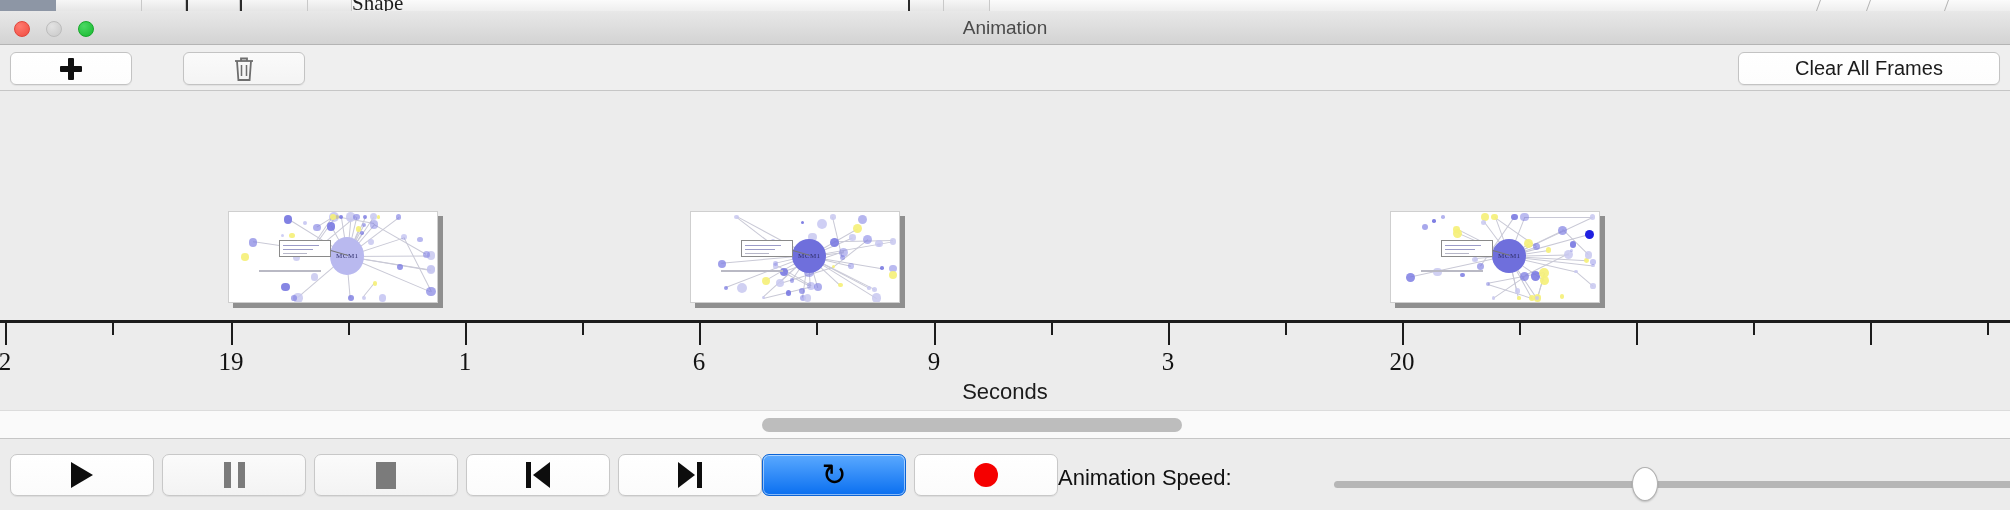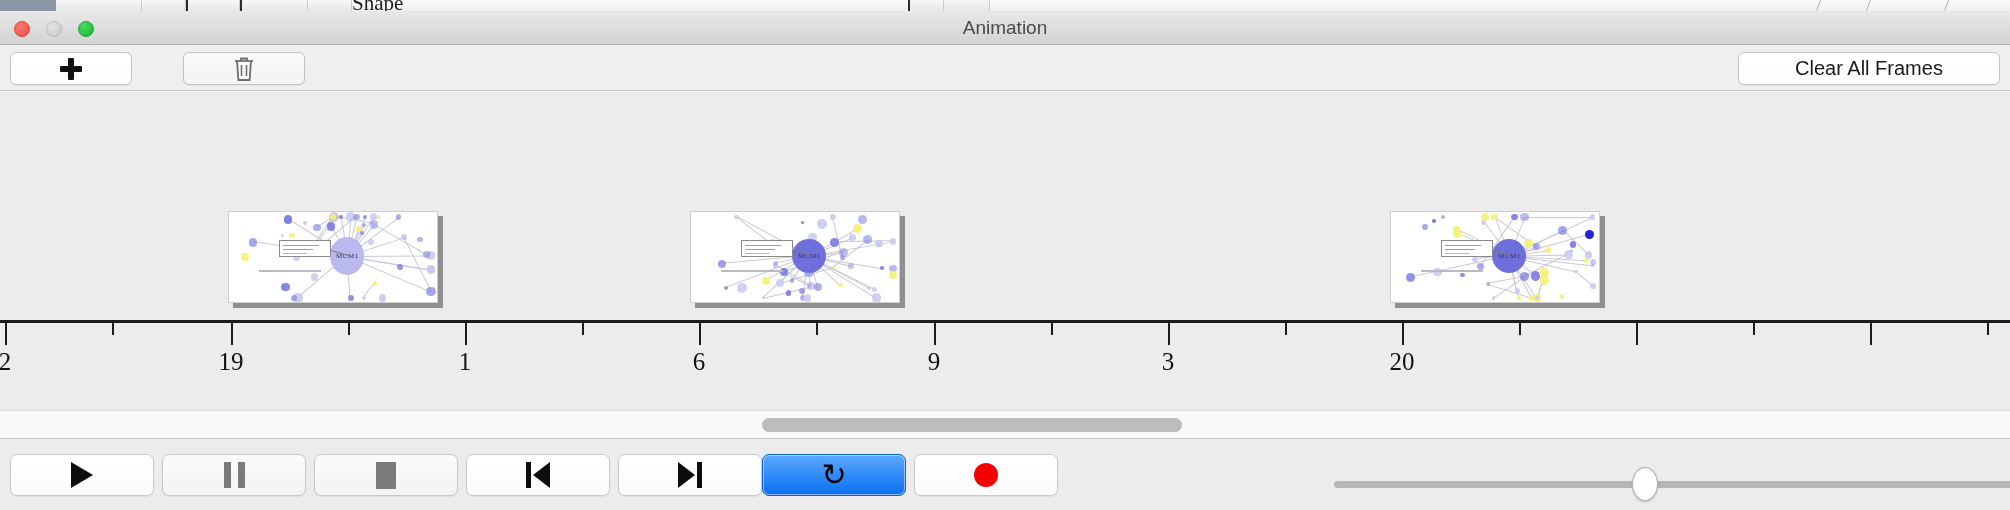--- a/index.html
+++ b/index.html
@@ -491,20 +491,21 @@
           </div>
           <div class="edge" style="left: 102px; top: 38px; width: 18px; transform: rotate(16deg); background: rgb(119, 119, 119);"></div>
           <div class="txtblur" style="left: 30px; top: 58px; width: 62px; height: 2px;"></div>
         </div>
       </div>
     </div>
   </div>
 
 <div id="axis">
   <div class="baseline"></div>
+  <div id="seconds-label">Seconds</div>
 <div class="tickmark major" style="left: 5px;"></div>
     <div class="tickmark major" style="left: 231px;"></div>
     <div class="tickmark major" style="left: 465px;"></div>
     <div class="tickmark major" style="left: 699px;"></div>
     <div class="tickmark major" style="left: 934px;"></div>
     <div class="tickmark major" style="left: 1168px;"></div>
     <div class="tickmark major" style="left: 1402px;"></div>
     <div class="tickmark major" style="left: 1636px;"></div>
     <div class="tickmark major" style="left: 1870px;"></div>
     <div class="tickmark minor" style="left: 112px;"></div>
@@ -554,15 +555,16 @@
         <i></i>
       </span>
     </div>
   <div class="pbtn active" style="left:762px">
       <span class="ico-loop">↻</span>
     </div>
   <div class="pbtn" style="left:914px">
       <span class="ico-rec"></span>
     </div>
 
+  <div id="animation-speed-label">Animation Speed:</div>
   <div id="speed-slider-track"></div>
   <div id="speed-slider-thumb"></div>
 </div>
 
 </body></html>

